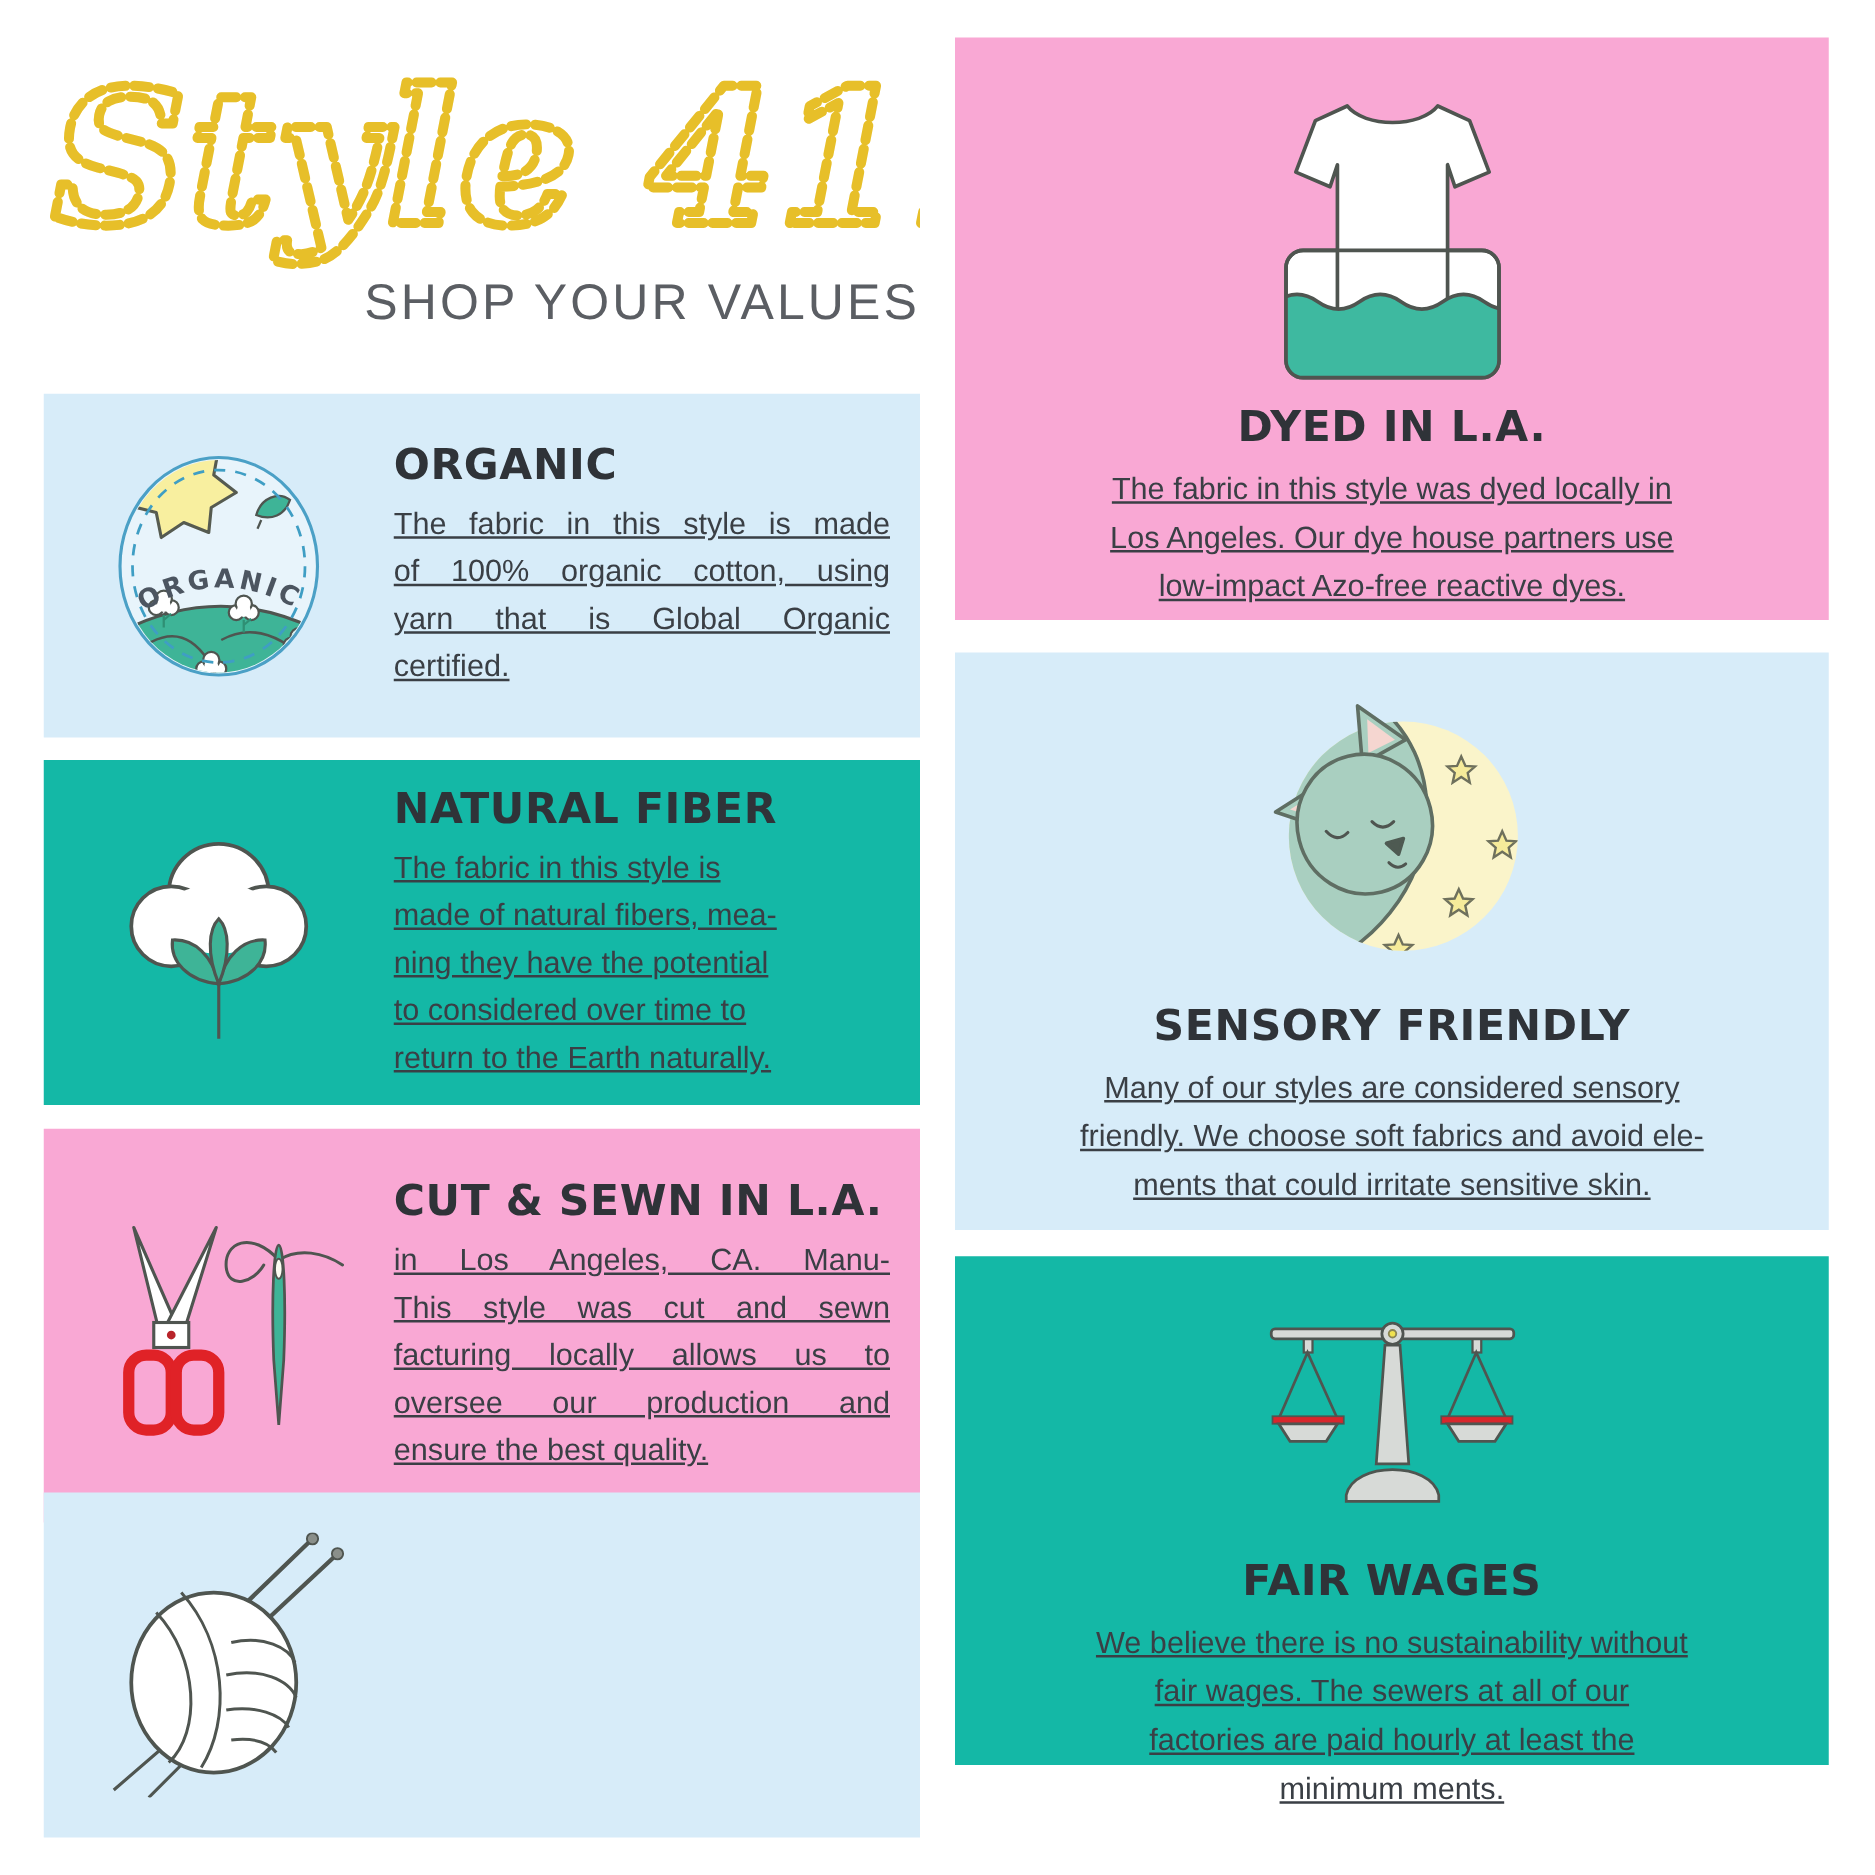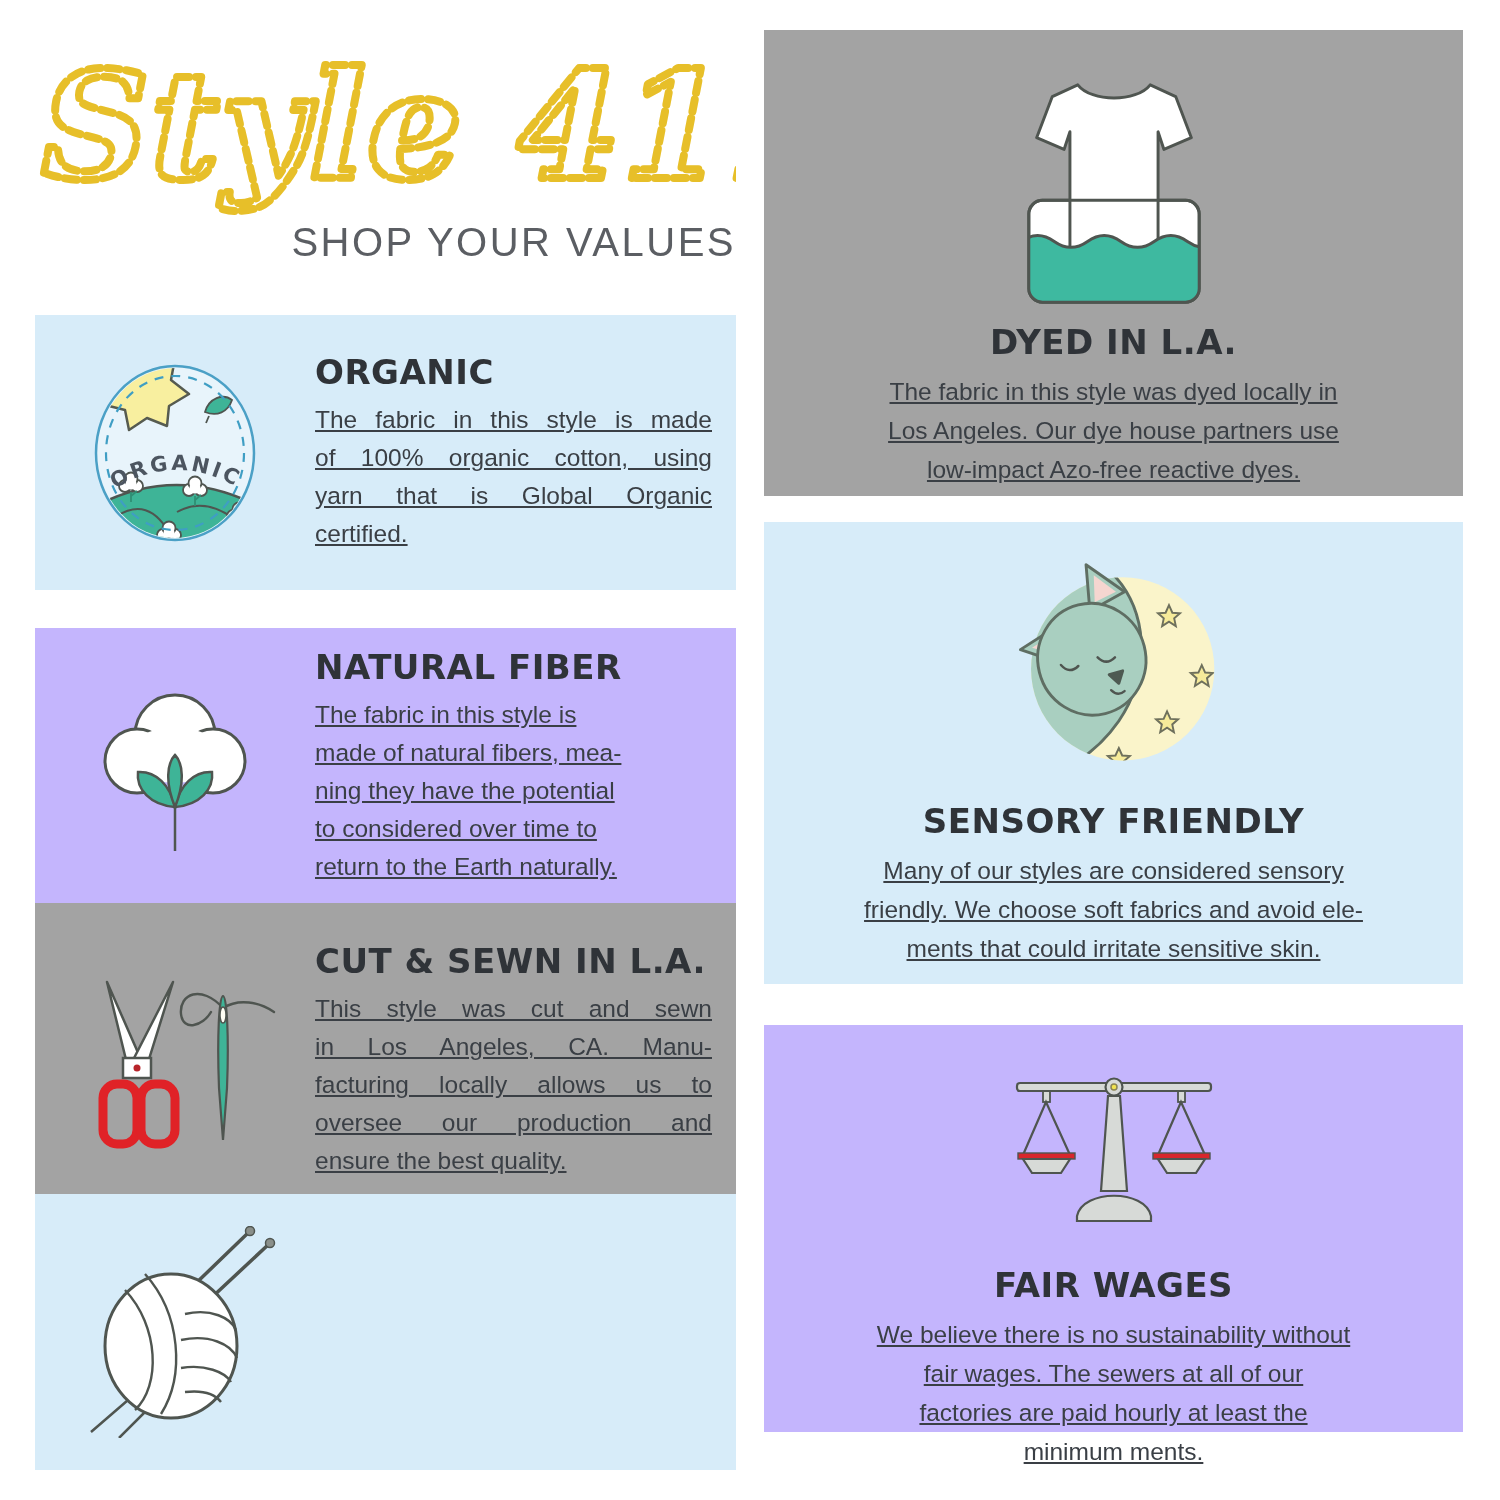--- a/index.html
+++ b/index.html
@@ -8,22 +8,22 @@
   
   .header{position:absolute;left:36px;top:28px;width:700px;}
   .subtitle{text-align:right;color:#5b5e63;font-size:40px;letter-spacing:2.5px;margin-top:-6px;
             font-family:"Liberation Sans", sans-serif;}
   .tagline{text-align:right;color:#5b5e63;font-size:25.5px;margin-top:6px;padding-right:2px;}
   
   .card{position:absolute;box-sizing:border-box;}
   .card.leftcol{left:35px;width:701px;display:flex;align-items:center;}
   .card.rightcol{left:764px;width:699px;display:flex;flex-direction:column;align-items:center;}
   .c-blue{background:#d7ecf9;}
-  .c-green{background:#c4b5fd;margin-top:20px;}
-  .c-yellow{background:#a3a3a3;}
+  .c-green{background:#14b8a6;}
+  .c-yellow{background:#f9a8d4;}
   .iconwrap{width:280px;flex-shrink:0;display:flex;justify-content:center;align-items:center;}
   .ctext{flex:1;margin-right:24px;}
   .heading{font-family:"DejaVu Sans", sans-serif;font-weight:bold;font-size:34px;color:#2f3338;
            margin:0 0 9px 0;letter-spacing:0.5px;}
   .line{font-size:24.5px;color:#3a3f45;line-height:38px;text-decoration:underline;}
   .just .line{text-align:justify;text-align-last:justify;text-justify:inter-word;}
   .just .line:last-child{text-align-last:left;}
   .rightcol .heading{text-align:center;margin-bottom:10px;}
   .rightcol .body{width:640px;}
   .rightcol .line{text-align:center;line-height:39px;}
@@ -126,22 +126,22 @@
         <rect x="30" y="116" width="34" height="60" rx="14" fill="none" stroke="#e02227" stroke-width="9"></rect>
         <rect x="68" y="116" width="34" height="60" rx="14" fill="none" stroke="#e02227" stroke-width="9"></rect>
         <path d="M150,40 C128,16 106,26 108,46 C110,64 130,58 138,44 M150,40 C166,30 186,34 201,44" class="outl" stroke-width="2.4" stroke-linecap="round"></path>
         <path d="M150,28 C154,28 156,70 154,120 L150,172 L146,120 C144,70 146,28 150,28 Z" fill="#3eb497" stroke="#4f5550" stroke-width="2.2"></path>
         <ellipse cx="150" cy="47" rx="3" ry="8" fill="#fdfdf3" stroke="#4f5550" stroke-width="1.5"></ellipse>
       </svg>
     </div>
     <div class="ctext just">
       <h2 class="heading">CUT &amp; SEWN IN L.A.</h2>
       <div class="body">
+        <div class="line">in Los Angeles, CA. Manu-</div>
         <div class="line">This style was cut and sewn</div>
-        <div class="line">in Los Angeles, CA. Manu-</div>
         <div class="line">facturing locally allows us to</div>
         <div class="line">oversee our production and</div>
         <div class="line">ensure the best quality.</div>
       </div>
     </div>
   </section>
 
   <section class="card leftcol c-blue" style="top:1194px;height:276px;">
     <div class="iconwrap">
       <svg width="205" height="212" viewBox="0 0 205 212">

